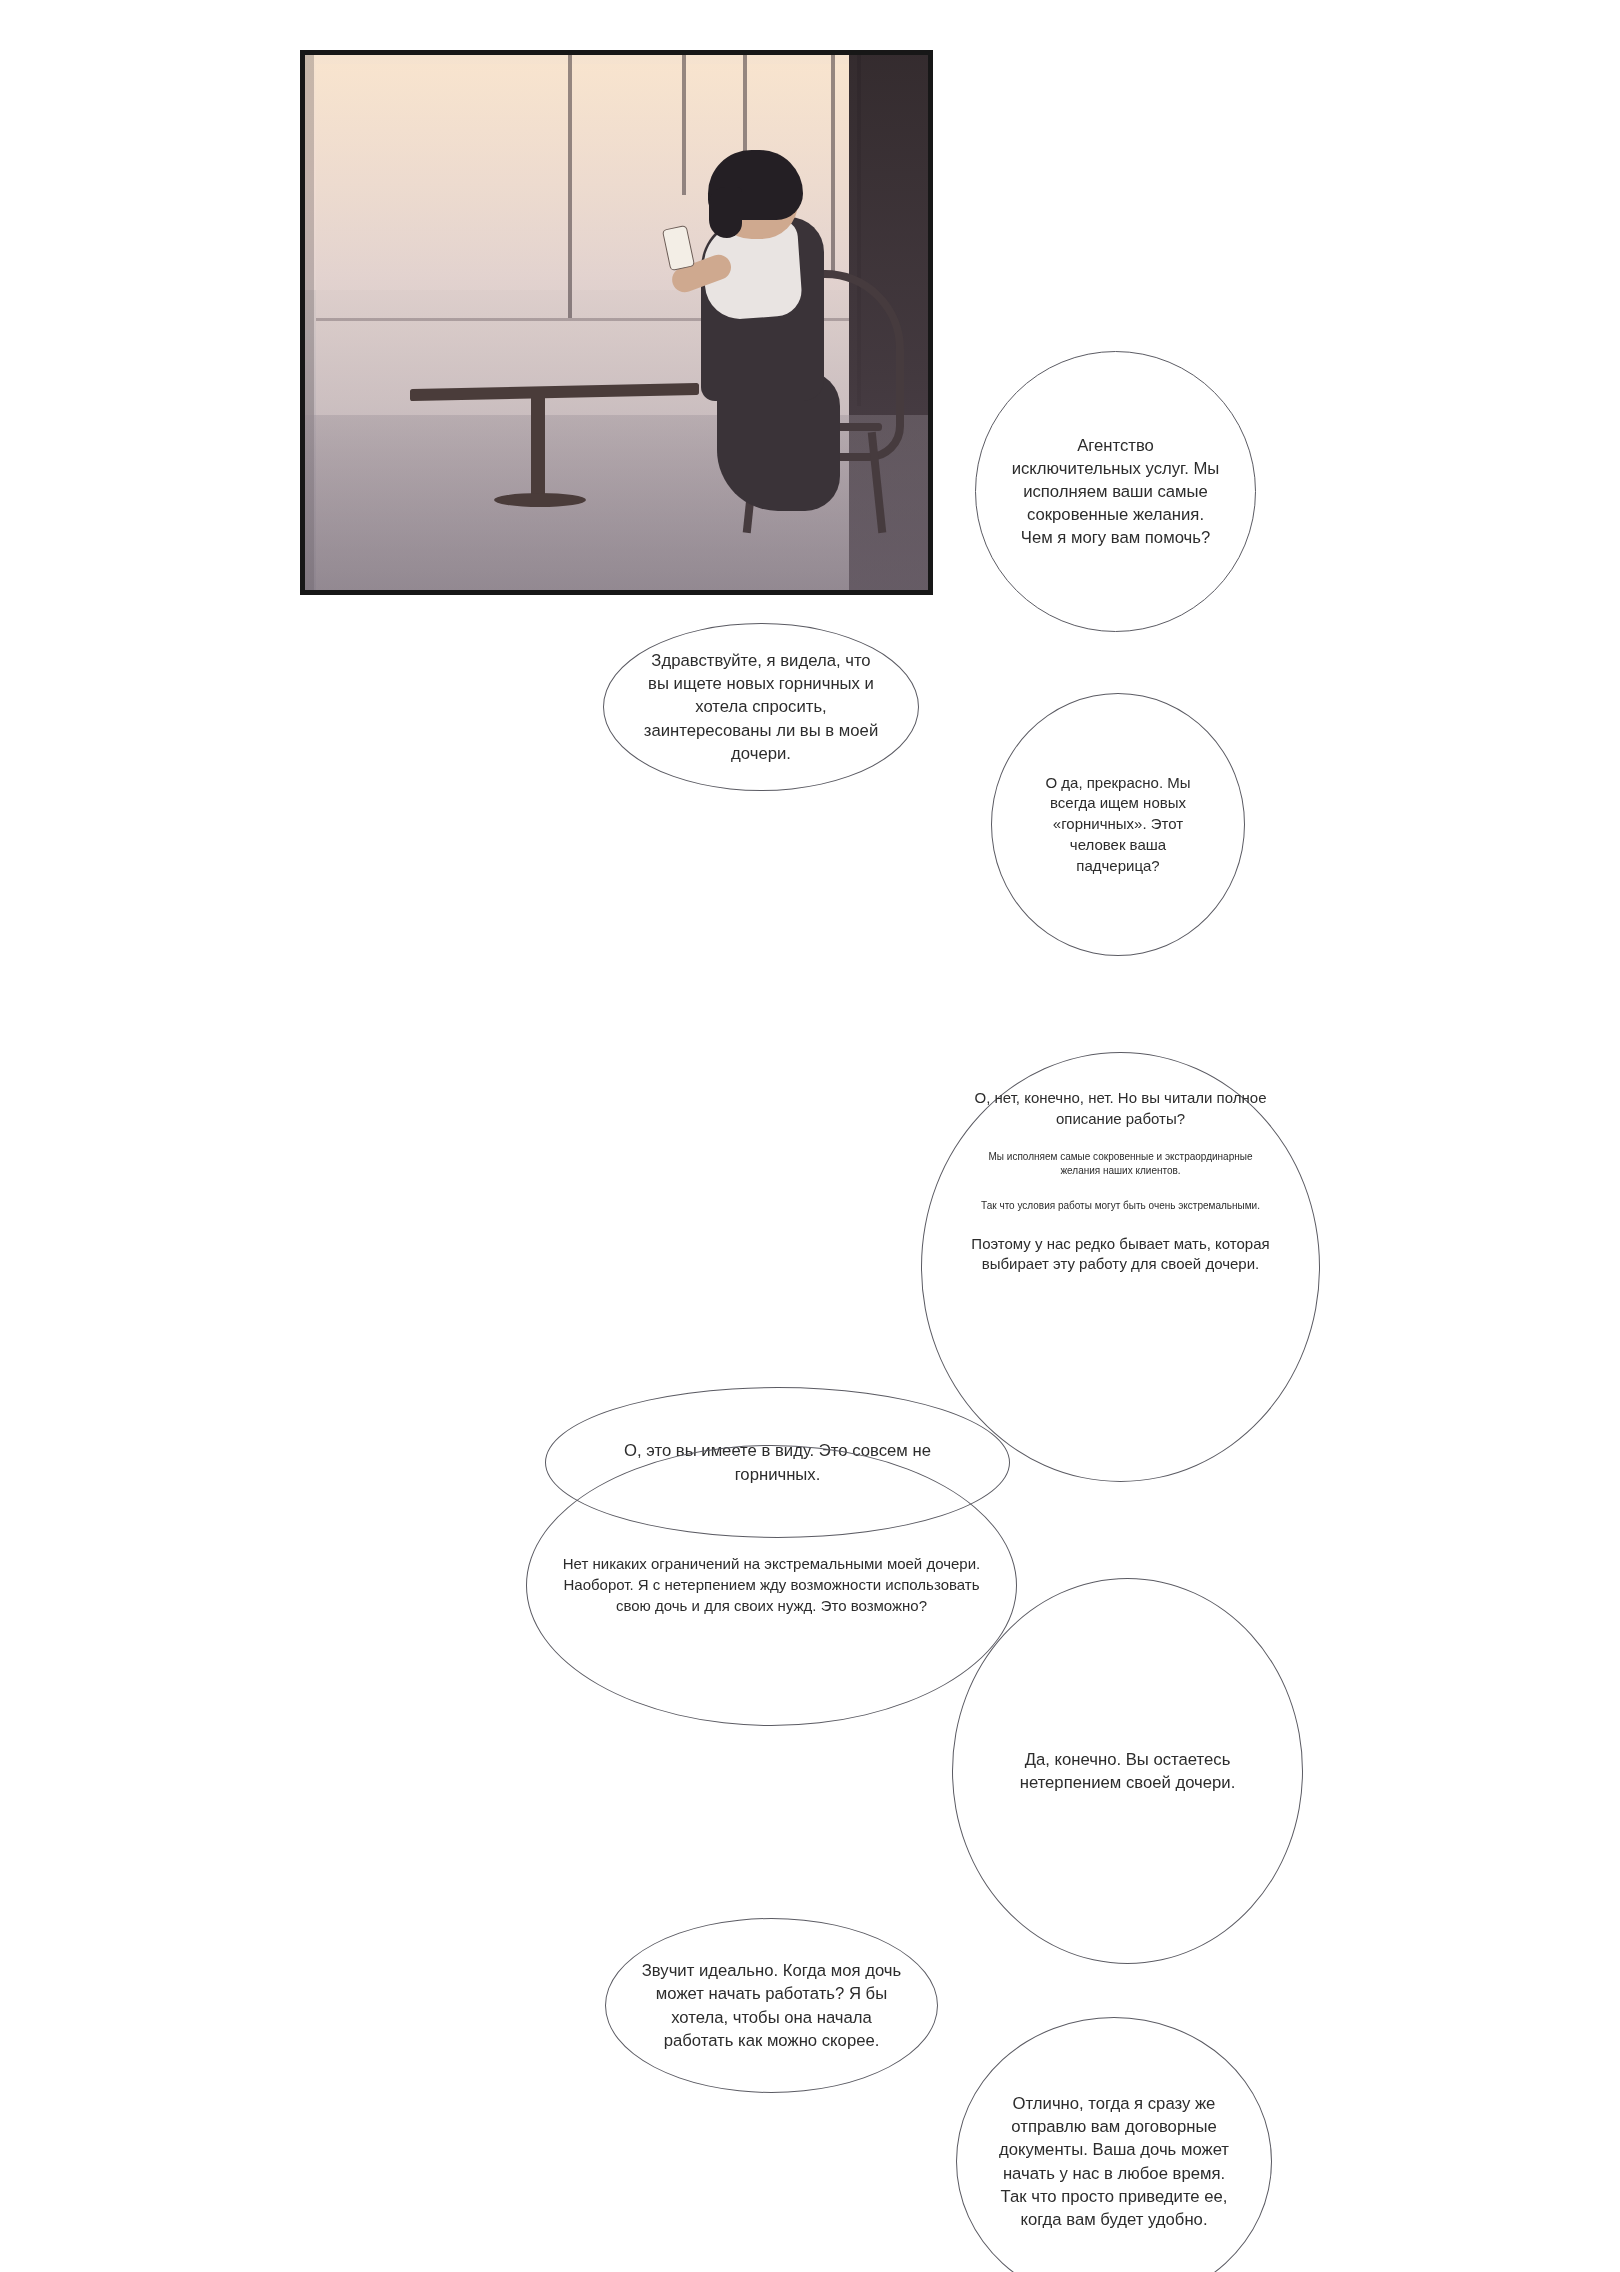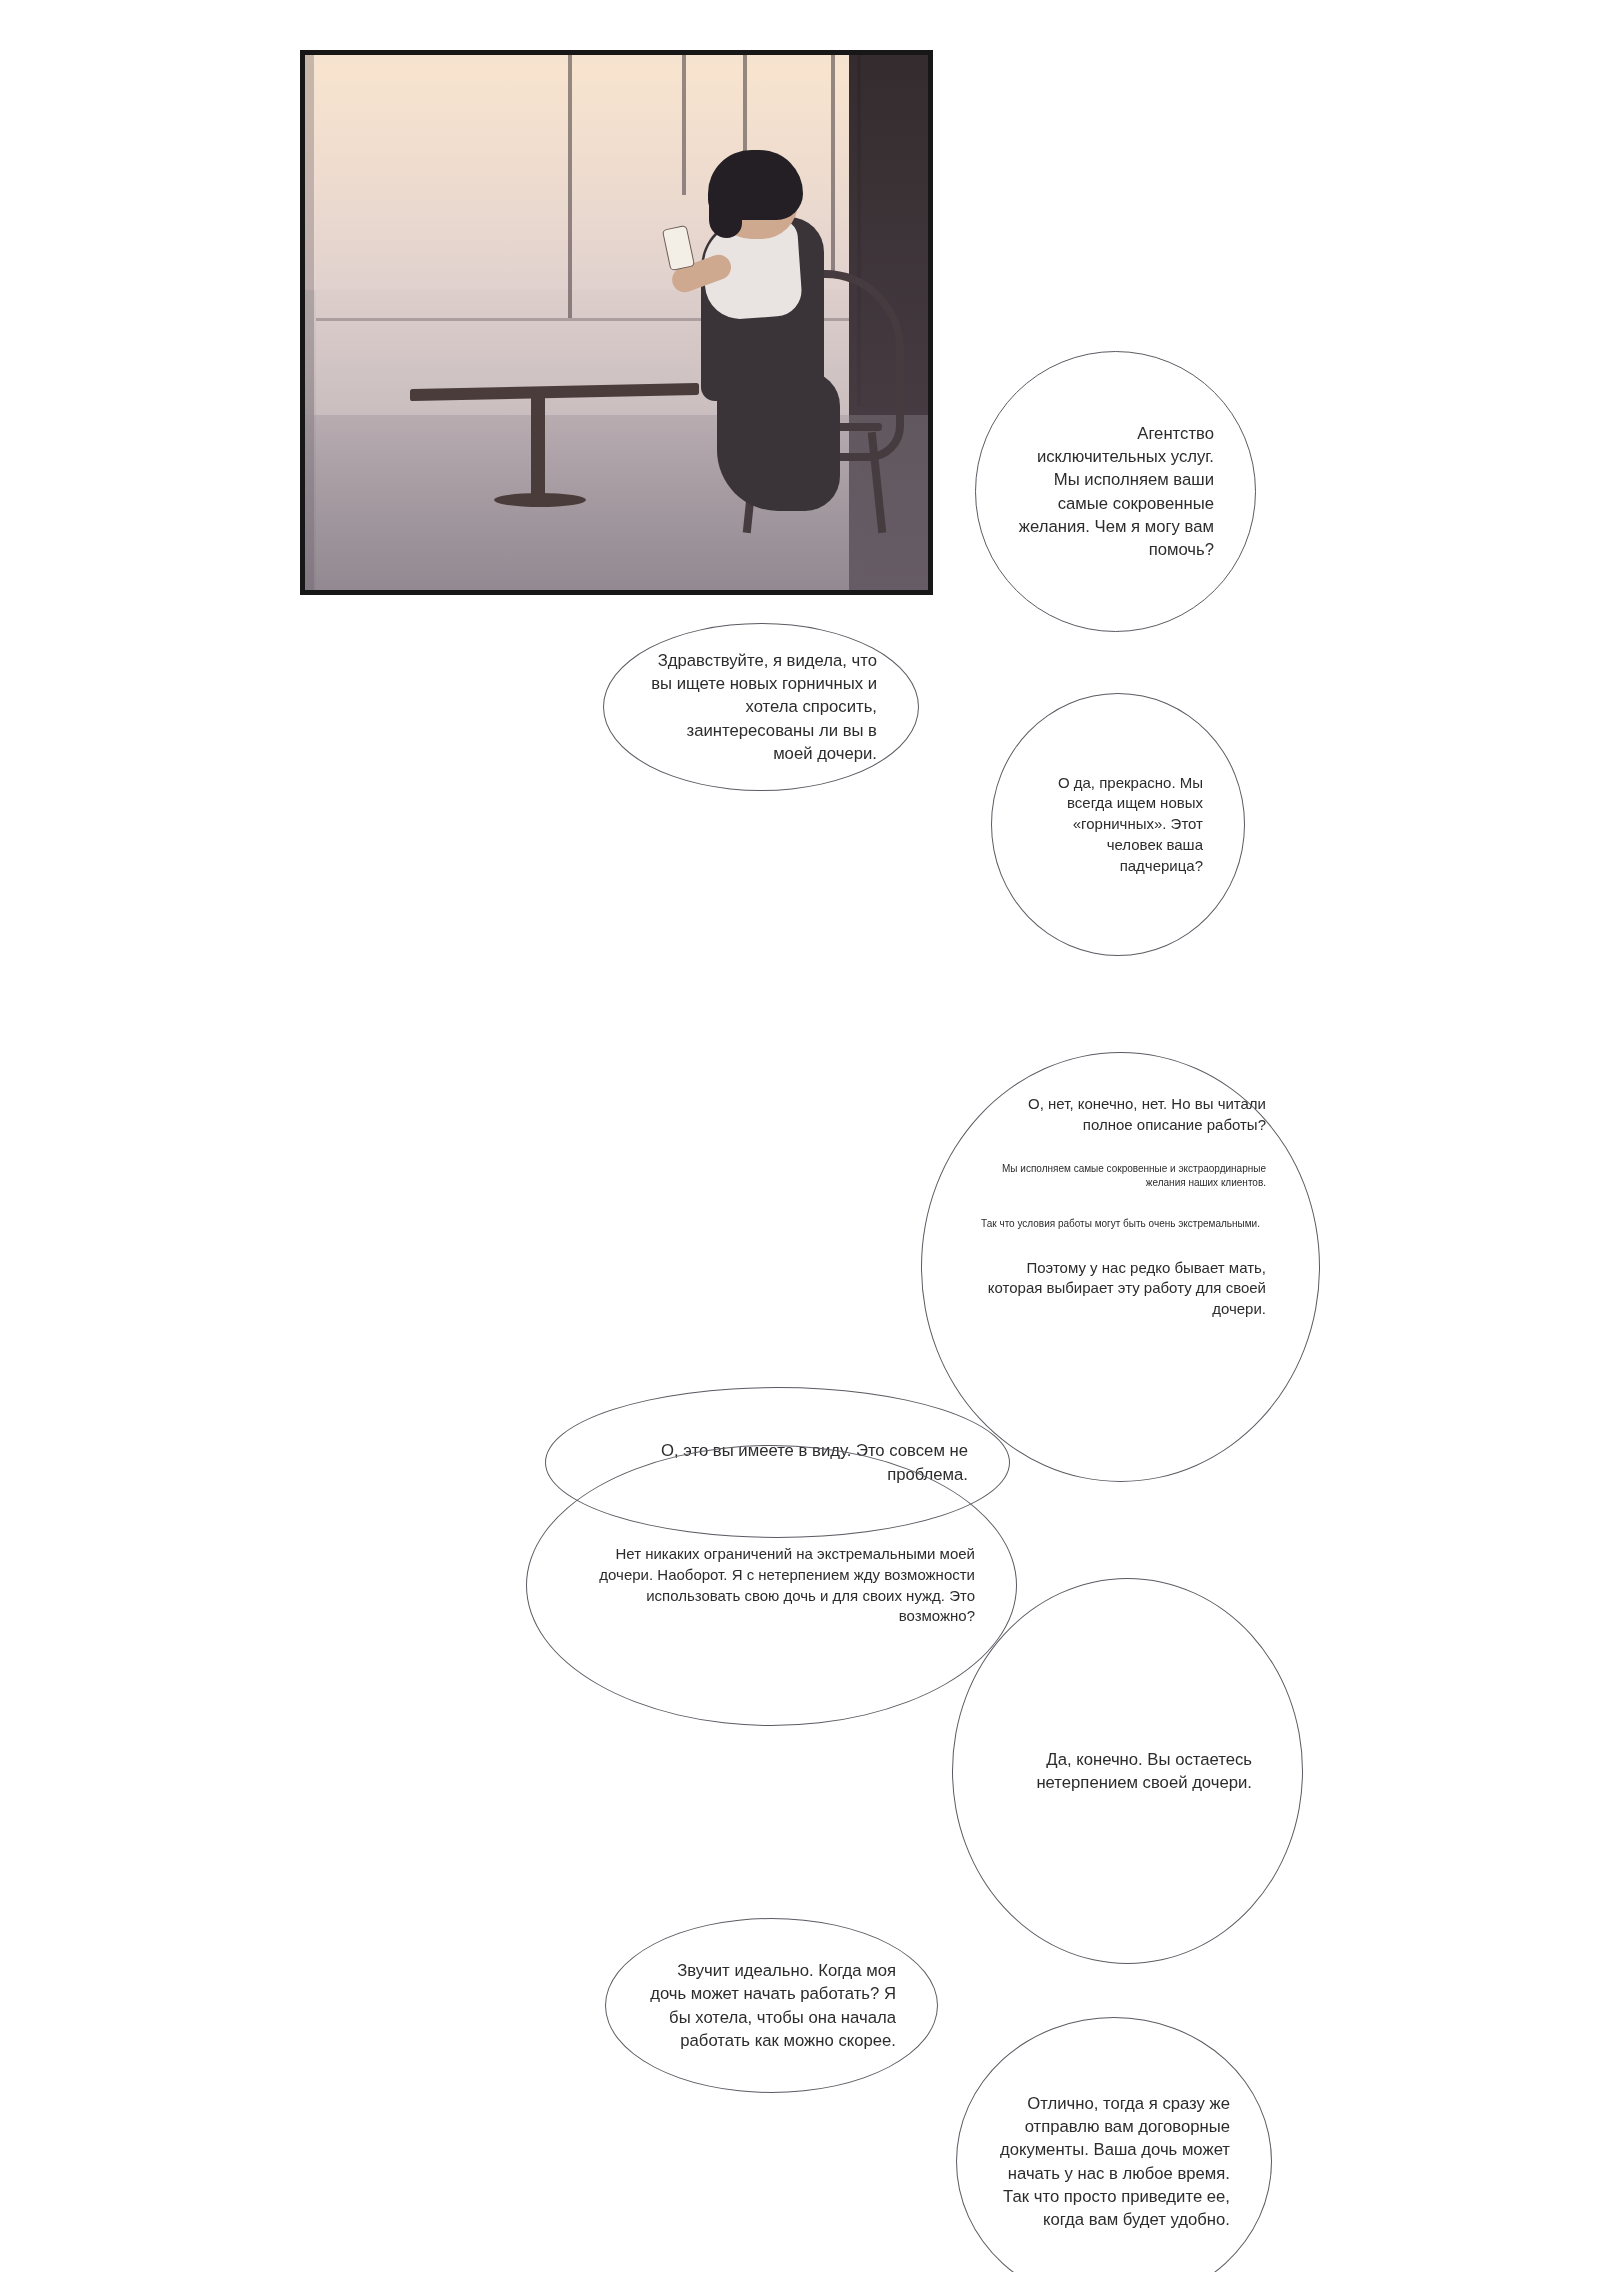--- a/index.html
+++ b/index.html
@@ -177,21 +177,21 @@
     display: flex;
     flex-direction: column;
     align-items: center;
     justify-content: center;
     text-align: center;
     background: #ffffff;
     color: #2c2c2c;
     line-height: 1.38;
     padding: 23px 30px;
   }
-  .bubble p { margin: 11px; text-align: right; }
+  .bubble p { margin: 5px; }
   .bubble p + p { margin-top: 16px; }
 
   .t-lg  { font-size: 15px; }
   .t-md  { font-size: 16.7px; }
   .t-xs  { font-size: 10px; }
 
   
   #b-agency     { left: 975px; top: 351px;  width: 281px; height: 281px; }
   #b-hello      { left: 603px;  top: 623px;  width: 316px; height: 168px; }
   #b-ohyes      { left: 991px; top: 693px;  width: 254px; height: 263px; }
@@ -261,21 +261,21 @@
 
 
   <div class="bubble" id="b-ohno">
     <p class="t-lg">О, нет, конечно, нет. Но вы читали полное описание работы?</p>
     <p class="t-xs">Мы исполняем самые сокровенные и экстраординарные желания наших клиентов.</p>
     <p class="t-xs">Так что условия работы могут быть очень экстремальными.</p>
     <p class="t-lg">Поэтому у нас редко бывает мать, которая выбирает эту работу для своей дочери.</p>
   </div>
 
   <div class="bubble t-md" id="b-see">
-    <p>О, это вы имеете в виду. Это совсем не проблема.</p>
+    <p>О, это вы имеете в виду. Это совсем не горничных.</p>
   </div>
 
   <div class="bubble t-lg" id="b-nolimits">
     <p>Нет никаких ограничений на экстремальными моей дочери. Наоборот. Я с нетерпением жду возможности использовать свою дочь и для своих нужд. Это возможно?</p>
   </div>
 
   <div class="bubble t-md" id="b-yes-owner">
     <p>Да, конечно. Вы остаетесь нетерпением своей дочери.</p>
   </div>
 

